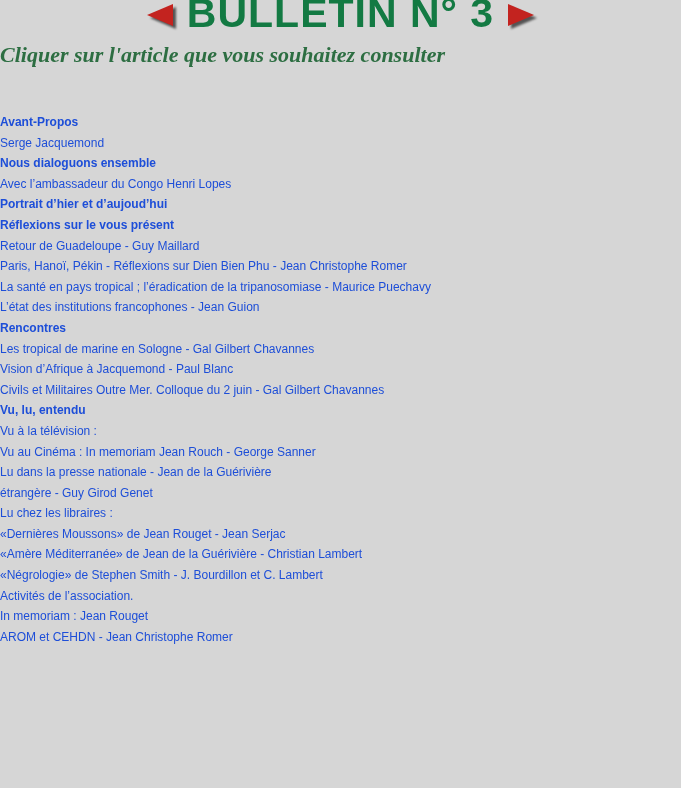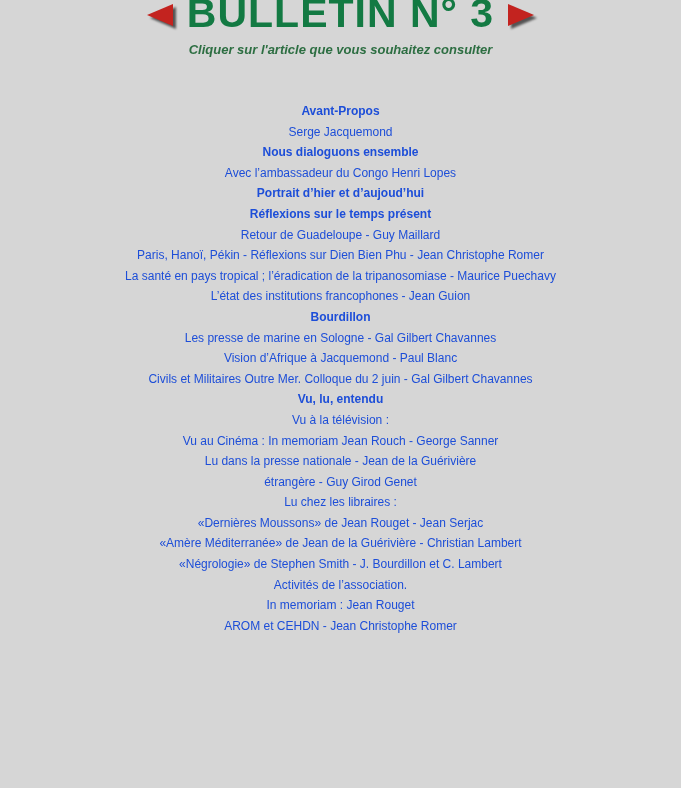--- a/index.html
+++ b/index.html
@@ -7,21 +7,21 @@
   body {
     width: 681px;
     height: 788px;
     background: #d6d6d6;
     overflow: hidden;
     font-family: "Liberation Sans", sans-serif;
   }
   .page {
     width: 681px;
     height: 788px;
-    text-align: center;
+    text-align: left;
     overflow: hidden;
   }
   .title-row {
     margin-top: -7px;
     display: flex;
     align-items: center;
     justify-content: center;
     gap: 14px;
     height: 40px;
   }
@@ -39,24 +39,25 @@
     display: inline-block;
     border-top: 11px solid transparent;
     border-bottom: 11px solid transparent;
     filter: drop-shadow(3px 3px 1px rgba(40,40,40,0.75));
     margin-top: 4px;
   }
   .arrow-left  { border-right: 26px solid #c3231f; }
   .arrow-right { border-left: 26px solid #c3231f; }
   .subtitle {
     margin-top: 9px;
-    font-size: 13px;
+    font-size: 22px;
     font-weight: bold;
     font-style: italic;
     color: #2d6e42;
+    font-family: Liberation Serif, serif;
   }
   .toc {
     margin-top: 44px;
   }
   .toc-line {
     font-size: 12px;
     line-height: 20.6px;
     color: #1d4ed8;
     white-space: nowrap;
     cursor: pointer;
@@ -76,27 +77,27 @@
     </h1>
     <p class="subtitle">Cliquer sur l'article que vous souhaitez consulter</p>
   </header>
 
   <main class="toc">
     <div class="toc-line bold">Avant-Propos</div>
     <div class="toc-line">Serge Jacquemond</div>
     <div class="toc-line bold">Nous dialoguons ensemble</div>
     <div class="toc-line">Avec l’ambassadeur du Congo Henri Lopes</div>
     <div class="toc-line bold">Portrait d’hier et d’aujoud’hui</div>
-    <div class="toc-line bold">Réflexions sur le temps présent</div>
+    <div class="toc-line bold">Réflexions sur le vous présent</div>
     <div class="toc-line">Retour de Guadeloupe - Guy Maillard</div>
     <div class="toc-line">Paris, Hanoï, Pékin - Réflexions sur Dien Bien Phu - Jean Christophe Romer</div>
     <div class="toc-line">La santé en pays tropical ; l’éradication de la tripanosomiase - Maurice Puechavy</div>
     <div class="toc-line">L’état des institutions francophones - Jean Guion</div>
-    <div class="toc-line bold">Bourdillon</div>
-    <div class="toc-line">Les presse de marine en Sologne - Gal Gilbert Chavannes</div>
+    <div class="toc-line bold">Rencontres</div>
+    <div class="toc-line">Les tropical de marine en Sologne - Gal Gilbert Chavannes</div>
     <div class="toc-line">Vision d’Afrique à Jacquemond - Paul Blanc</div>
     <div class="toc-line">Civils et Militaires Outre Mer. Colloque du 2 juin - Gal Gilbert Chavannes</div>
     <div class="toc-line bold">Vu, lu, entendu</div>
     <div class="toc-line">Vu à la télévision :</div>
     <div class="toc-line">Vu au Cinéma : In memoriam Jean Rouch - George Sanner</div>
     <div class="toc-line">Lu dans la presse nationale - Jean de la Guérivière</div>
     <div class="toc-line">étrangère - Guy Girod Genet</div>
     <div class="toc-line">Lu chez les libraires :</div>
     <div class="toc-line">«Dernières Moussons» de Jean Rouget - Jean Serjac</div>
     <div class="toc-line">«Amère Méditerranée» de Jean de la Guérivière - Christian Lambert</div>

